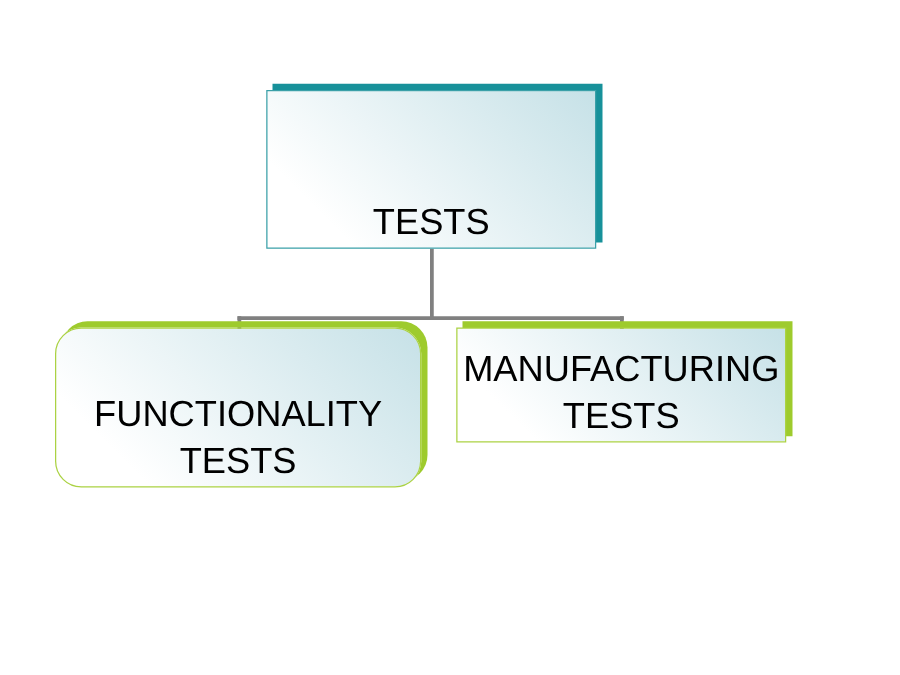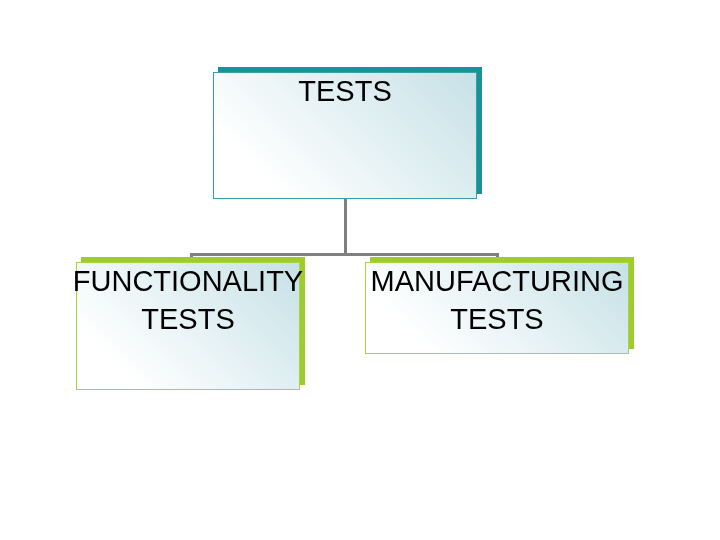--- a/index.html
+++ b/index.html
@@ -32,39 +32,39 @@
     z-index: 1;
   }
   .connector.root-vertical  { left: 344px; top: 199px; width: 3px;  height: 56px; }
   .connector.horizontal     { left: 190px; top: 253px; width: 309px; height: 3px; }
   .connector.drop-left      { left: 190px; top: 253px; width: 3px;  height: 13px; }
   .connector.drop-right     { left: 496px; top: 253px; width: 3px;  height: 13px; }
   .node {
     position: absolute;
     z-index: 2;
     display: flex;
-    align-items: flex-start;
+    align-items: flex-end;
     justify-content: center;
     text-align: center;
     background: linear-gradient(45deg, var(--fill-gradient-start) 18%, var(--fill-gradient-end) 100%);
     color: var(--text);
     font-size: 29px;
     line-height: 1.3;
   }
   .node-label { white-space: pre-line; }
   .node.teal {
     border: 1px solid var(--teal-border);
     box-shadow: 5px -5px 0 0 var(--teal-shadow);
   }
   .node.green {
     border: 1px solid var(--green-border);
     box-shadow: 5px -5px 0 0 var(--green-shadow);
   }
   .node.root         { left: 213px; top: 72px;  width: 264px; height: 127px; }
-  .node.child-left   { left: 76px;  top: 262px; width: 224px; height: 128px; }
+  .node.child-left   { left: 44px;  top: 262px; width: 293px; height: 128px; border-radius: 21px; }
   .node.child-right  { left: 365px; top: 262px; width: 264px; height: 92px; }
 </style>
 </head>
 <body>
 
 <div class="slide">
 
   <div class="connector root-vertical"></div>
   <div class="connector horizontal"></div>
   <div class="connector drop-left"></div>

